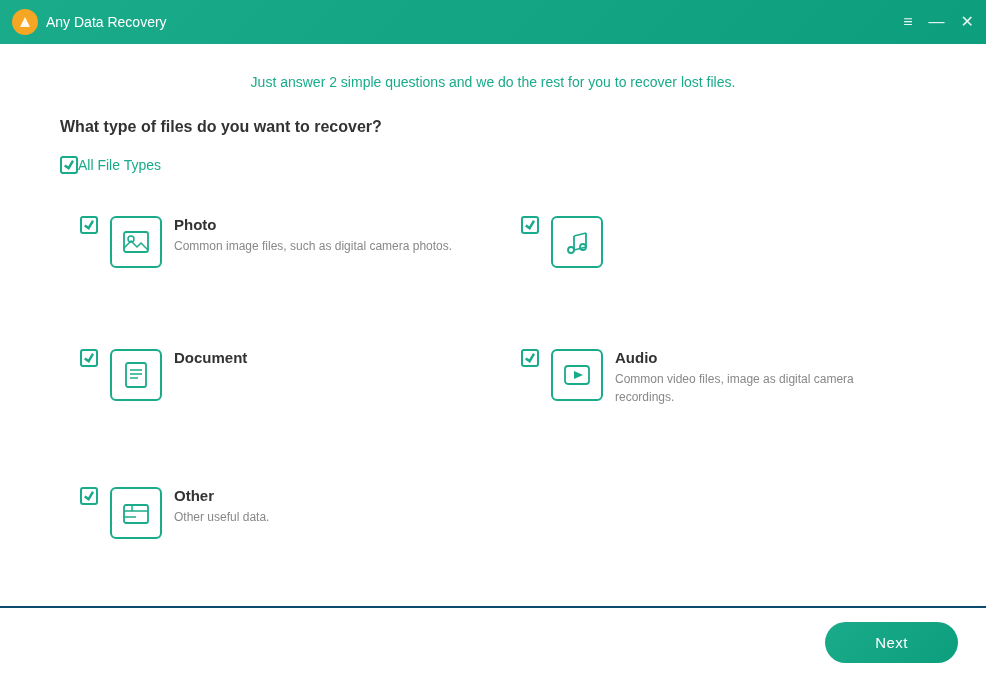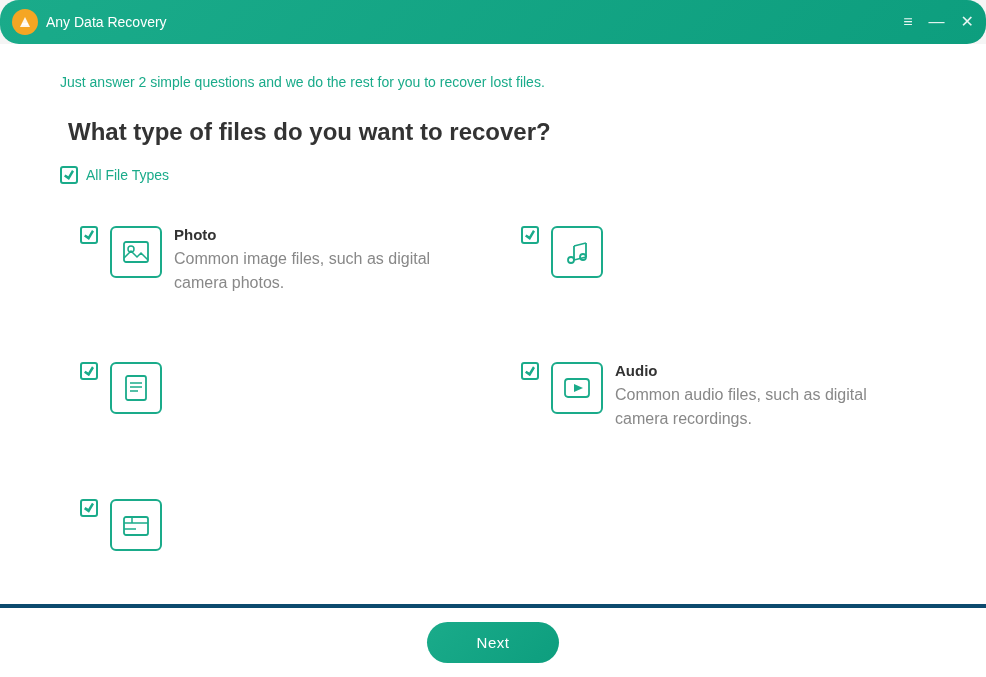--- a/index.html
+++ b/index.html
@@ -15,21 +15,20 @@
 
     
     .titlebar {
       background: linear-gradient(135deg, #1aab8a 0%, #0d9e7e 100%);
       height: 44px;
       display: flex;
       align-items: center;
       padding: 0 12px;
       justify-content: space-between;
       flex-shrink: 0;
-      border-radius: 19px;
     }
     .titlebar-left {
       display: flex;
       align-items: center;
       gap: 8px;
     }
     .app-logo {
       width: 26px;
       height: 26px;
     }
@@ -56,39 +55,39 @@
       flex: 1;
       background: white;
       padding: 30px 60px 20px 60px;
       display: flex;
       flex-direction: column;
       overflow: hidden;
     }
 
     .subtitle {
       color: #1aab8a;
+      text-align: center;
       font-size: 14px;
       margin-bottom: 28px;
     }
 
     .question-title {
       color: #333;
-      font-size: 24px;
+      font-size: 16px;
       font-weight: 500;
       margin-bottom: 20px;
-      margin-left: 8px;
     }
     .question-title span {
       font-weight: 700;
     }
 
     .all-file-types-row {
       display: flex;
       align-items: center;
-      gap: 8px;
+      gap: 0;
       margin-bottom: 24px;
     }
 
     .checkbox {
       width: 18px;
       height: 18px;
       border: 2px solid #1aab8a;
       border-radius: 3px;
       display: flex;
       align-items: center;
@@ -140,34 +139,34 @@
       flex: 1;
     }
     .file-name {
       color: #333;
       font-size: 15px;
       font-weight: 600;
       margin-bottom: 4px;
     }
     .file-desc {
       color: #888;
-      font-size: 16px;
+      font-size: 12px;
       line-height: 1.5;
     }
     .file-desc .highlight {
       color: #1aab8a;
     }
 
     
     .footer {
       background: white;
-      border-top: 4px solid #0c4a6e;
-      padding: 14px 60px;
-      display: flex;
-      justify-content: center;
+      border-top: 2px solid #0c4a6e;
+      padding: 14px 28px;
+      display: flex;
+      justify-content: flex-end;
       flex-shrink: 0;
     }
 
     .next-btn {
       background: linear-gradient(135deg, #1aab8a, #0d9e7e);
       color: white;
       border: none;
       border-radius: 25px;
       padding: 12px 50px;
       font-size: 15px;
@@ -249,48 +248,53 @@
       <div class="checkbox checked"></div>
       <div class="file-icon-box">
         <svg viewBox="0 0 28 28">
           <rect x="4" y="2" width="20" height="24" rx="2" fill="none" stroke="#1aab8a" stroke-width="1.8"></rect>
           <line x1="8" y1="9" x2="20" y2="9" stroke="#1aab8a" stroke-width="1.5"></line>
           <line x1="8" y1="13" x2="20" y2="13" stroke="#1aab8a" stroke-width="1.5"></line>
           <line x1="8" y1="17" x2="16" y2="17" stroke="#1aab8a" stroke-width="1.5"></line>
         </svg>
       </div>
       <div class="file-info">
+        <div class="file-name">Document</div>
       </div>
     </div>
 
     <div class="file-type-item">
       <div class="checkbox checked"></div>
       <div class="file-icon-box">
         <svg viewBox="0 0 28 28">
           <rect x="2" y="5" width="24" height="18" rx="3" fill="none" stroke="#1aab8a" stroke-width="1.8"></rect>
           <polygon points="11,10 11,18 20,14" fill="#1aab8a"></polygon>
         </svg>
       </div>
       <div class="file-info">
         <div class="file-name">Audio</div>
-        <div class="file-desc">Common audio files, such as digital camera recordings.</div>
+        <div class="file-desc">Common video files, image as digital camera recordings.</div>
       </div>
     </div>
 
 
     <div class="file-type-item">
       <div class="checkbox checked"></div>
       <div class="file-icon-box">
         <svg viewBox="0 0 28 28">
           <rect x="2" y="6" width="24" height="18" rx="2" fill="none" stroke="#1aab8a" stroke-width="1.8"></rect>
           <path d="M2 12 L26 12" stroke="#1aab8a" stroke-width="1.5"></path>
           <line x1="10" y1="6" x2="10" y2="12" stroke="#1aab8a" stroke-width="1.5"></line>
           <line x1="2" y1="18" x2="14" y2="18" stroke="#1aab8a" stroke-width="1.5"></line>
         </svg>
       </div>
+      <div class="file-info">
+        <div class="file-name">Other</div>
+        <div class="file-desc">Other useful data.</div>
+      </div>
     </div>
 
   </div>
 </div>
 
 <div class="footer">
   <button class="next-btn">Next</button>
 </div>
 
 </body></html>

